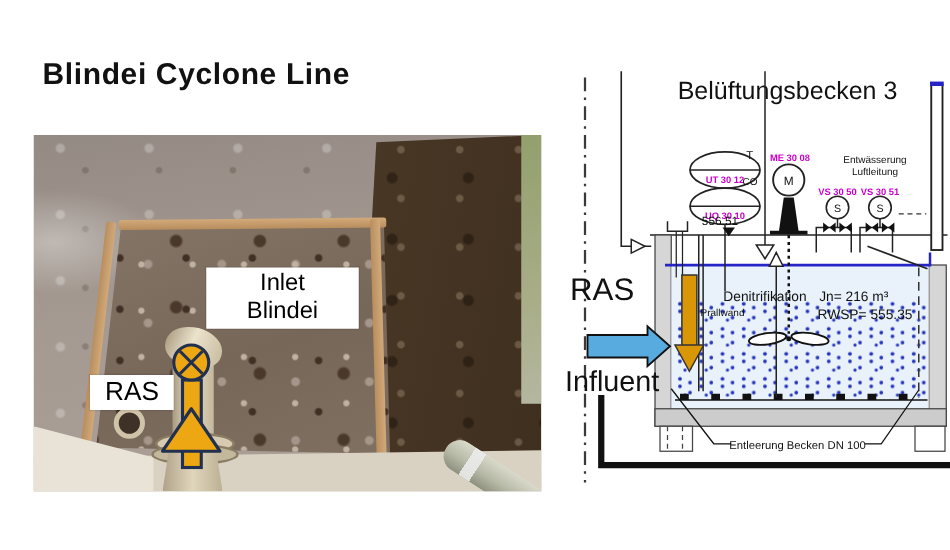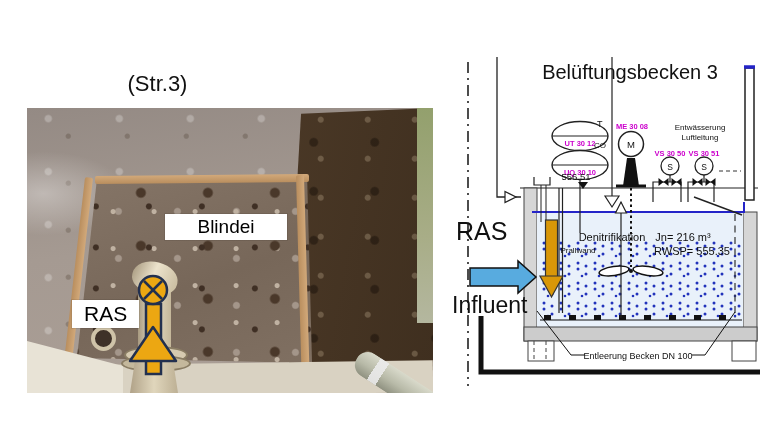--- a/index.html
+++ b/index.html
@@ -63,21 +63,21 @@
   #photo-arrow-svg{left:0;top:0;width:406px;height:285px;}
   
   #diagram-svg{left:452px;top:52px;width:308px;height:348px;}
   svg text{font-family:"Liberation Sans",sans-serif;}
 </style>
 </head>
 <body>
 
 <div id="canvas">
 
-  <div class="abs" id="slide-subtitle">(Str.3)</div>
+  <div class="abs" id="slide-title">Blindei Cyclone Line</div>
 
   <div class="abs" id="photo">
     <div class="abs" id="dark-wall"></div>
     <div class="abs" id="green-strip"></div>
     <div class="abs" id="chamber-water"></div>
     <div class="abs beam" id="beam-top"></div>
     <div class="abs beam" id="beam-left"></div>
     <div class="abs beam" id="beam-right"></div>
     <div class="abs" id="concrete-strip"></div>
     <div class="abs" id="concrete-ledge"></div>
@@ -91,20 +91,21 @@
 
     <svg class="abs" id="photo-arrow-svg" viewBox="0 0 406 285">
       <rect x="119" y="196" width="15" height="70" stroke="#22304f" stroke-width="2.5" fill="#eca712"></rect>
       <polygon points="103,253 149,253 126,219" stroke="#22304f" stroke-width="2.5" stroke-linejoin="round" fill="#eca712"></polygon>
       <circle cx="126" cy="182" r="14" stroke="#22304f" stroke-width="2.5" fill="#eca712"></circle>
       <line x1="117" y1="173" x2="135" y2="191" stroke="#22304f" stroke-width="2.5"></line>
       <line x1="135" y1="173" x2="117" y2="191" stroke="#22304f" stroke-width="2.5"></line>
     </svg>
 
     <div class="abs photo-label" id="label-inlet">
+      <div>Inlet</div>
       <div>Blindei</div>
     </div>
     <div class="abs photo-label" id="label-ras-photo">RAS</div>
   </div>
 
   <svg class="abs" id="diagram-svg" viewBox="452 52 308 348">
     <defs>
       <pattern id="bub" x="541" y="238" width="17" height="20" patternUnits="userSpaceOnUse">
         <circle cx="3" cy="5" r="1.5" fill="#2233bb"></circle>
         <circle cx="3" cy="11" r="1.5" fill="#2233bb"></circle>

